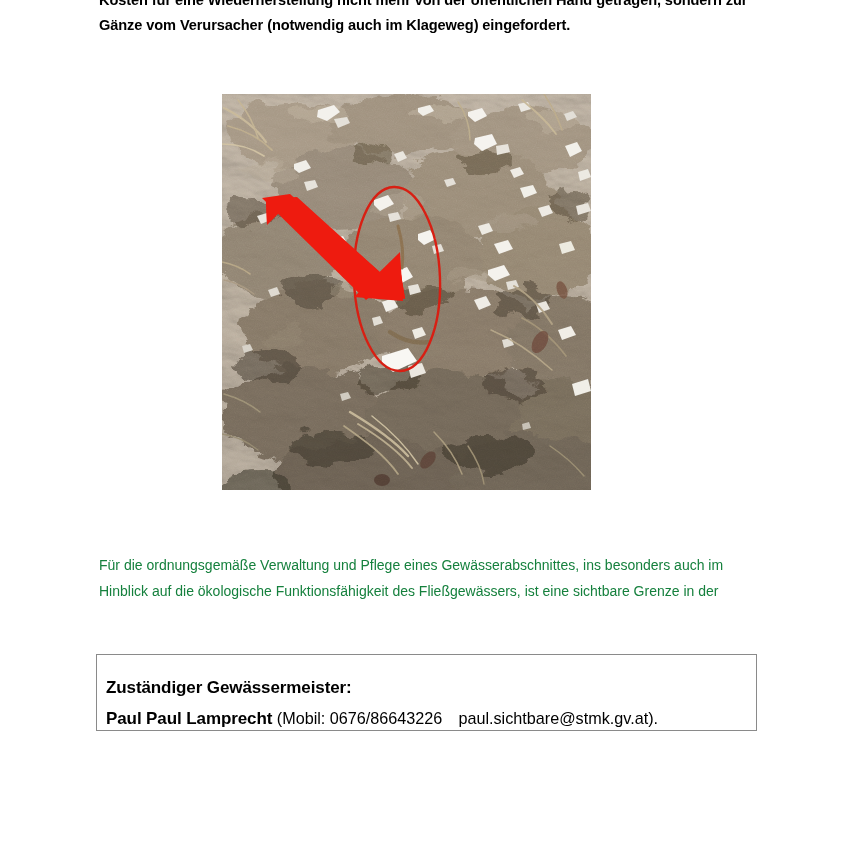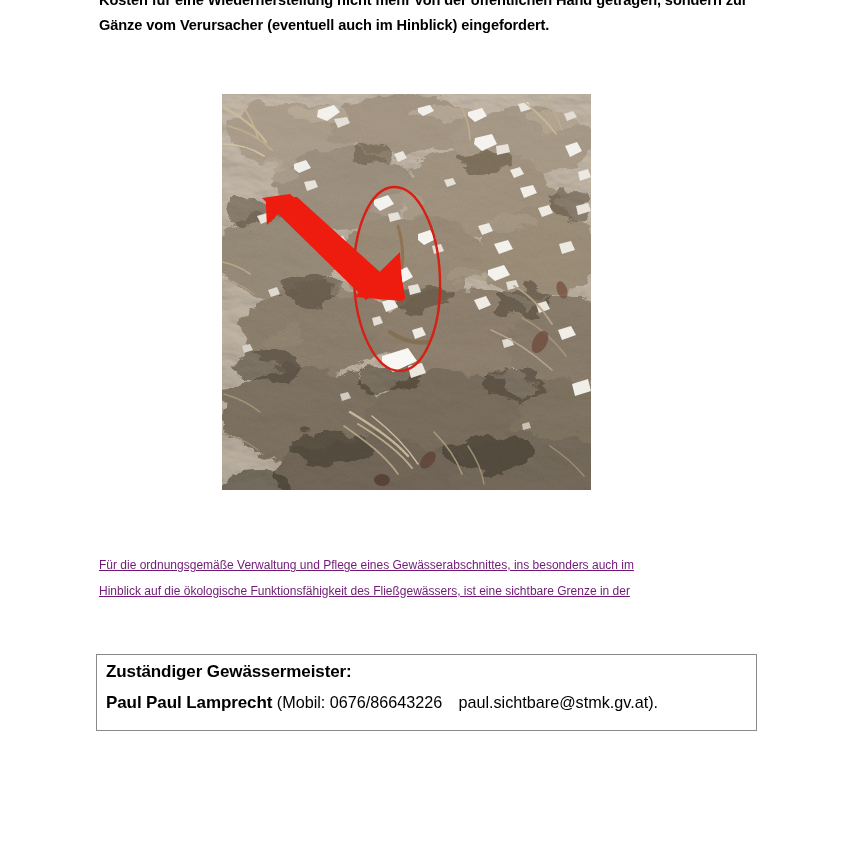--- a/index.html
+++ b/index.html
@@ -49,38 +49,37 @@
     height: 100%;
     display: block;
   }
 
   
   .para-mid {
     position: absolute;
     left: 99px;
     top: 553px;
     width: 648px;
-    font-size: 12px;
+    font-size: 14px;
     font-weight: normal;
     line-height: 25.5px;
-    color: #701a75;
-    text-decoration: underline;
+    color: #15803d;
   }
   .para-mid .ln { display: block; white-space: nowrap; }
 
   
   .contact-box {
     position: absolute;
     left: 96px;
     top: 654px;
     width: 661px;
     height: 77px;
     border: 1.3px solid #8a8a8a;
     background: #ffffff;
-    padding: 1px 0 0 9px;
+    padding: 17px 0 0 9px;
   }
   .contact-line {
     white-space: nowrap;
     line-height: 31px;
     font-size: 16.5px;
     color: #000000;
   }
   .contact-line .b {
     font-weight: bold;
     font-size: 17px;
@@ -90,21 +89,21 @@
     font-weight: normal;
     font-size: 16.2px;
   }
   .gap { display: inline-block; width: 16px; }
 </style>
 </head>
 <body>
 
 <div class="para-top">
   <span class="ln">Kosten für eine Wiederherstellung nicht mehr von der öffentlichen Hand getragen, sondern zur</span>
-  <span class="ln">Gänze vom Verursacher (eventuell auch im Hinblick) eingefordert.</span>
+  <span class="ln">Gänze vom Verursacher (notwendig auch im Klageweg) eingefordert.</span>
 </div>
 
 <div class="photo-wrap">
   <svg class="photo-canvas" viewBox="0 0 369 396" preserveAspectRatio="none">
     <defs>
 
       <linearGradient id="soilBase" x1="0" y1="0" x2="0.18" y2="1">
         <stop offset="0" stop-color="#9a8b7c"></stop>
         <stop offset="0.22" stop-color="#8e8175"></stop>
         <stop offset="0.45" stop-color="#82745f"></stop>

